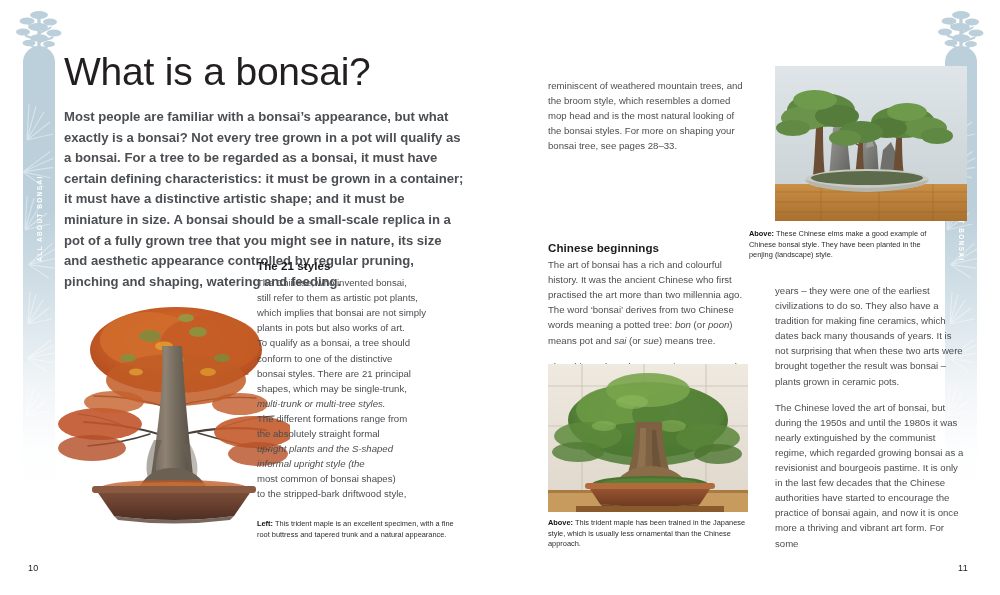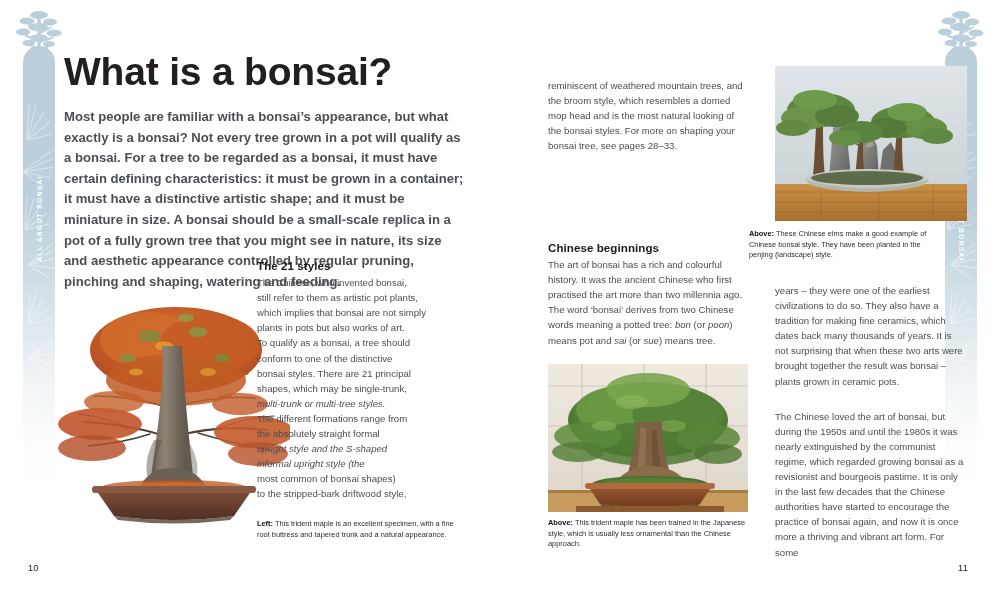--- a/index.html
+++ b/index.html
@@ -83,21 +83,21 @@
   }
   .page-tab.left .tab-label span  { transform: rotate(-90deg); }
   .page-tab.right .tab-label span { transform: rotate(90deg); }
 
   
   .page-title {
     position: absolute;
     left: 64px;
     top: 52px;
     font-size: 39px;
-    font-weight: 700;
+    font-weight: 400;
     color: #231f20;
     letter-spacing: -0.2px;
     line-height: 1;
   }
 
   .intro {
     position: absolute;
     left: 64px;
     top: 107px;
     width: 400px;
@@ -116,21 +116,21 @@
   }
 
   .body-col {
     position: absolute;
     font-size: 9.6px;
     line-height: 15.1px;
     color: #4b4e52;
   }
 
   .body-col p { margin: 0; }
-  .body-col p + p { margin-top: 20px; }
+  .body-col p + p { margin-top: 11px; }
 
   .caption {
     position: absolute;
     font-size: 7.4px;
     line-height: 10.6px;
     color: #2b2b2b;
     font-weight: 500;
   }
   .caption b { font-weight: 700; color: #111; }
 
@@ -420,21 +420,21 @@
       <span class="line ind0">still refer to them as artistic pot plants,</span>
       <span class="line ind0">which implies that bonsai are not simply</span>
       <span class="line ind0">plants in pots but also works of art.</span>
       <span class="line ind0">To qualify as a bonsai, a tree should</span>
       <span class="line ind0">conform to one of the distinctive</span>
       <span class="line ind1">bonsai styles. There are 21 principal</span>
       <span class="line ind2">shapes, which may be single-trunk,</span>
       <span class="line ind3">multi-trunk or multi-tree styles.</span>
       <span class="line ind1">The different formations range from</span>
       <span class="line ind2">the absolutely straight formal</span>
-      <span class="line ind3">upright style and the S-shaped</span>
+      <span class="line ind3">upright plants and the S-shaped</span>
       <span class="line ind3">informal upright style (the</span>
       <span class="line ind2">most common of bonsai shapes)</span>
       <span class="line ind0">to the stripped-bark driftwood style,</span>
     </div>
   </div>
 
   <div class="caption" style="left:257px; top:519px; width:210px;">
     <b>Left:</b><span> This trident maple is an excellent specimen, with a fine root buttress and tapered trunk and a natural appearance.</span>
   </div>
 

